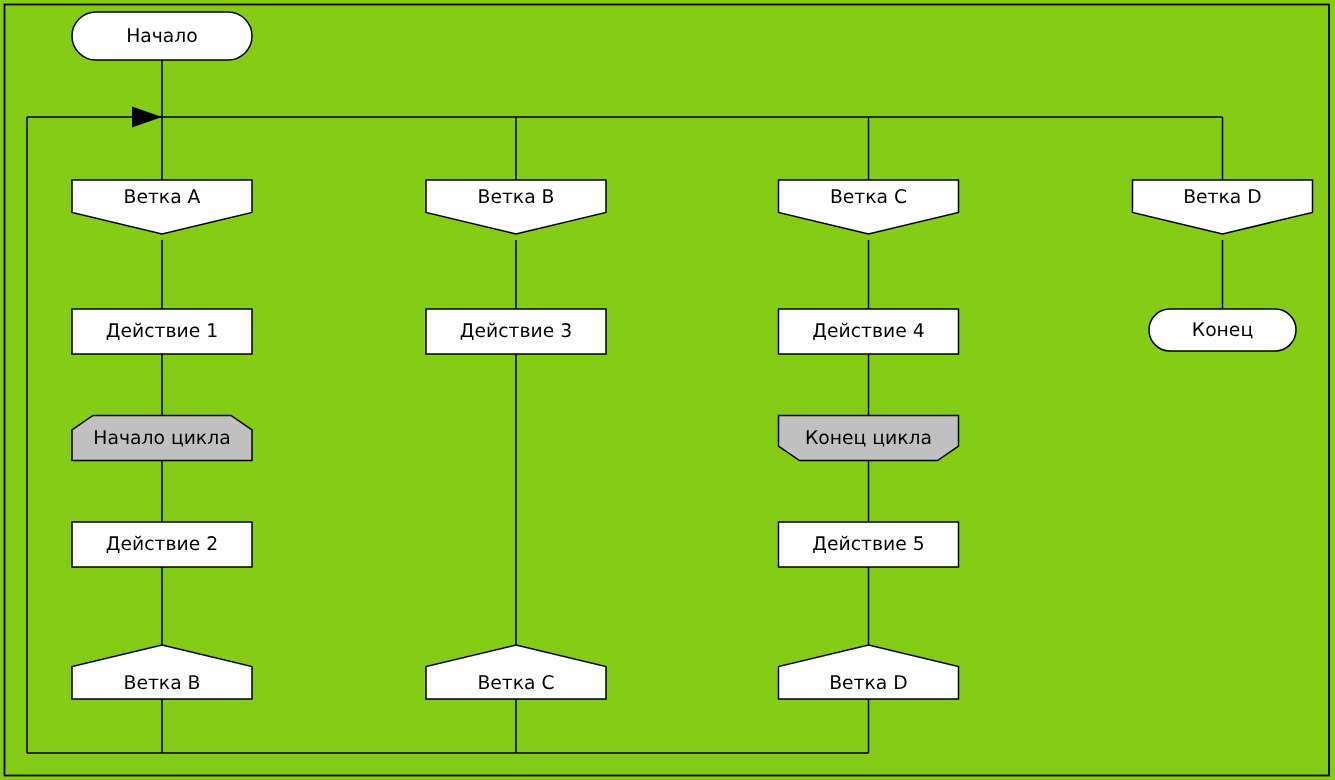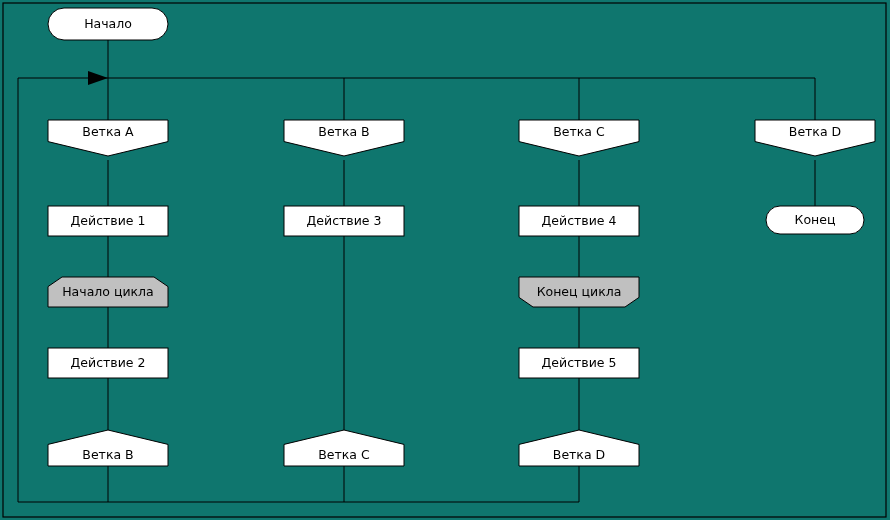--- a/index.html
+++ b/index.html
@@ -8,21 +8,21 @@
     padding: 0;
     background: #ffffff;
   }
   body {
     font-family: "DejaVu Sans", sans-serif;
   }
   #flowchart-root {
     position: relative;
     width: 890px;
     height: 520px;
-    background: #0f766e;
+    background: #84cc16;
     overflow: hidden;
   }
   svg#diagram {
     display: block;
     width: 890px;
     height: 520px;
   }
   .shape-outline {
     fill: #ffffff;
     stroke: #000000;

